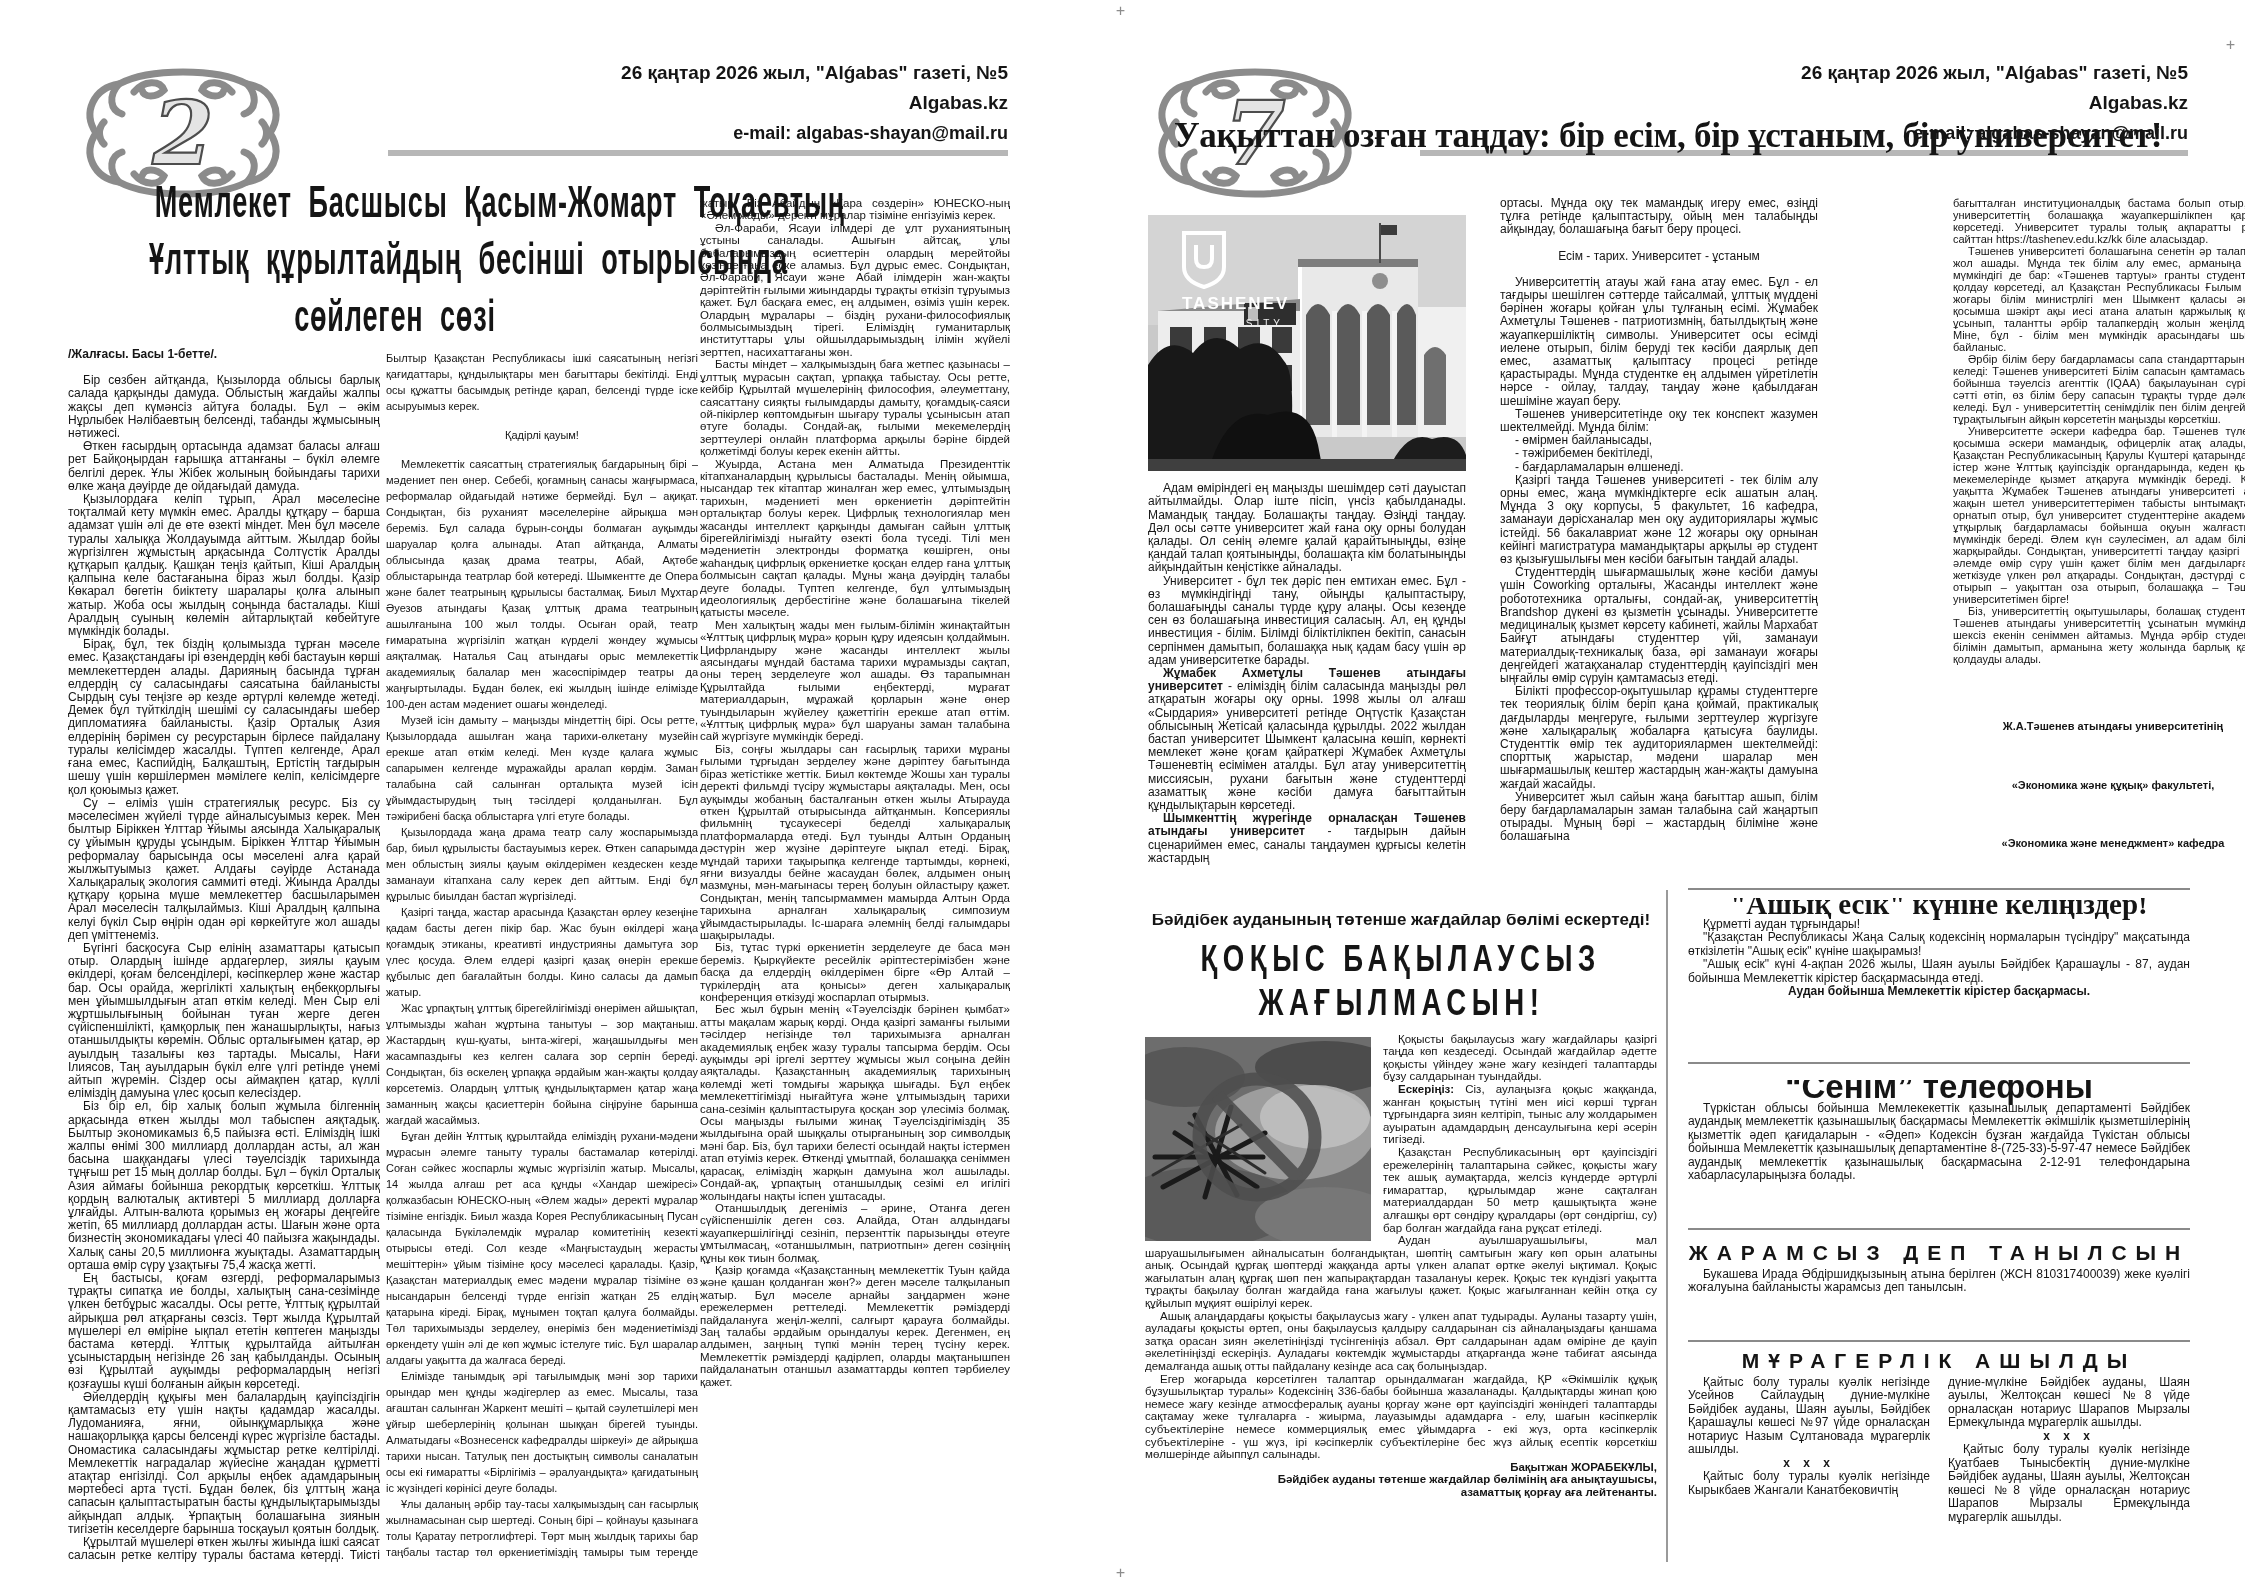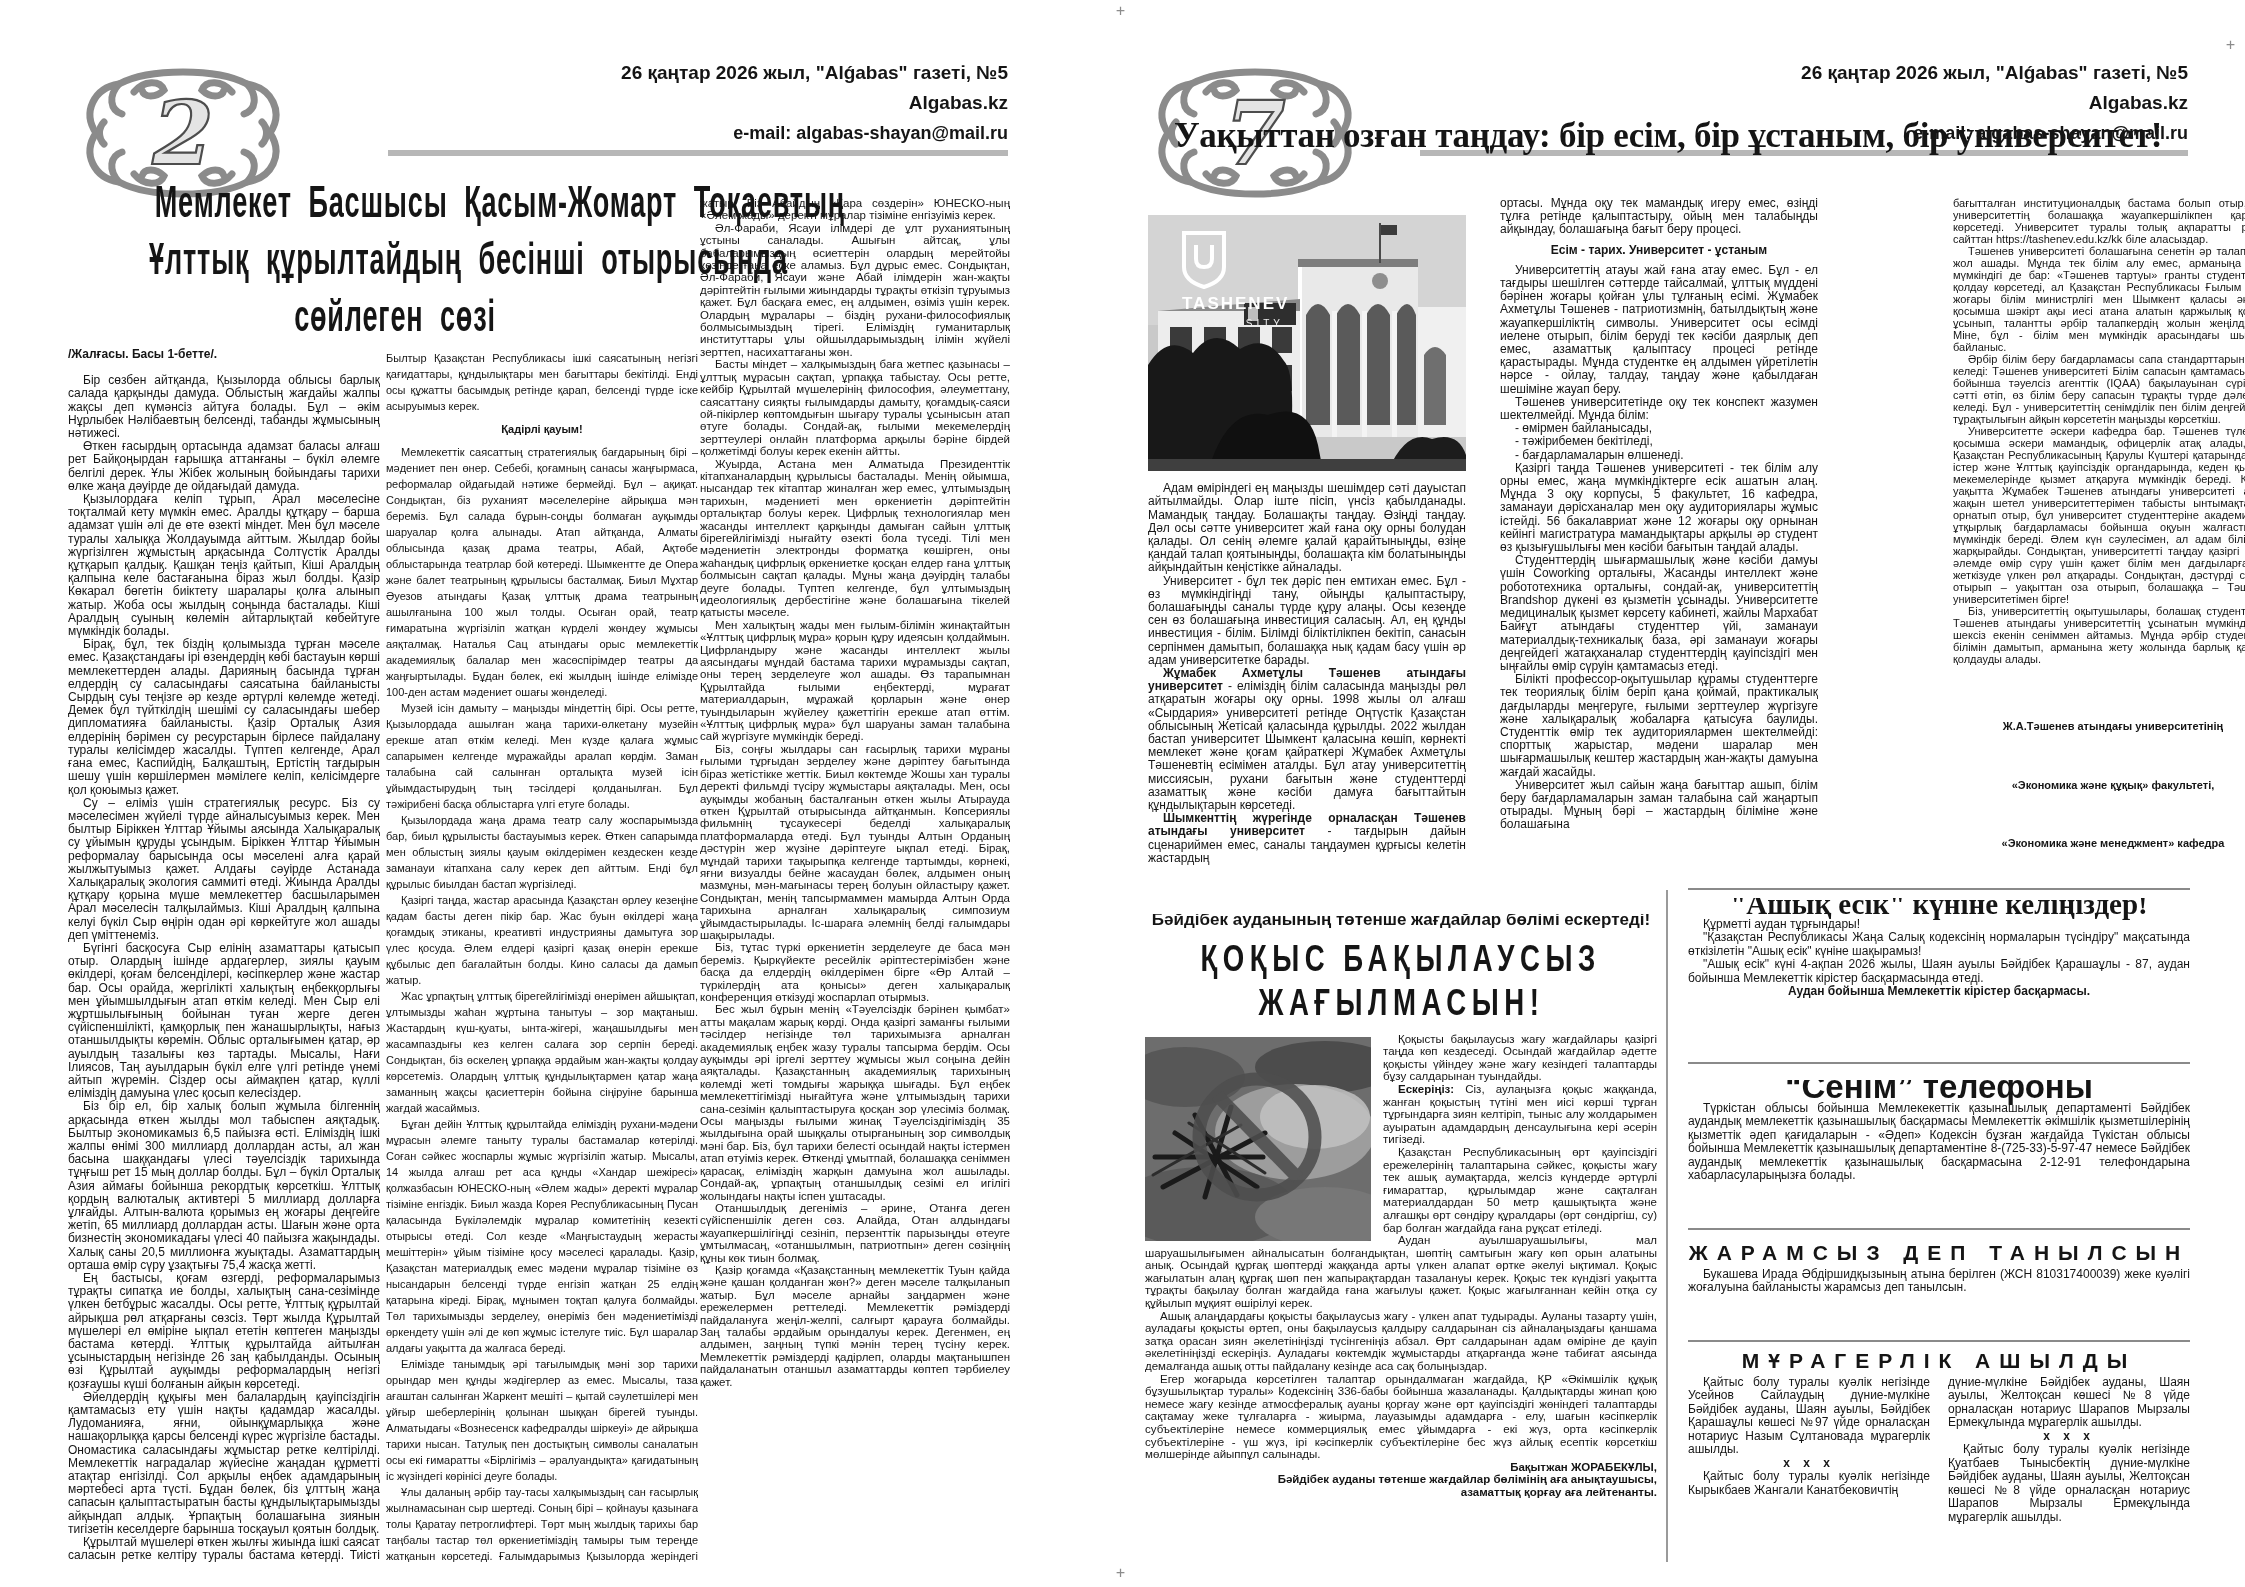--- a/index.html
+++ b/index.html
@@ -32,21 +32,21 @@
   .cl3{font-size:11.5px;line-height:12.4px;}
   .cr1{font-size:12px;line-height:13.2px;}
   .cr2{font-size:12px;line-height:13.2px;}
   .cr3{font-size:11px;line-height:12px;}
   .cfire{font-size:11.5px;line-height:12.6px;}
   .cbox{font-size:12px;line-height:13.5px;}
 
   .para{margin:0;text-indent:15px;}
   .para.noind{text-indent:0;}
   .para.lead{text-indent:0;font-weight:bold;margin-bottom:13px;}
-  .para.sub{text-indent:0;text-align:center;font-weight:bold;margin:7px 0;}
+  .para.sub{text-indent:0;text-align:center;font-weight:normal;margin:13px 0;}
   .para.bullet{text-align:left;}
   .para.sigline{text-indent:0;text-align:center;font-weight:bold;line-height:14.6px;margin-top:44px;}
   .para.sigright{text-indent:0;text-align:right;font-weight:bold;}
   .para.boldcenter{text-indent:0;text-align:center;font-weight:bold;}
   .para.xxx{text-indent:0;text-align:center;font-weight:bold;letter-spacing:5px;}
 
   
   .photo{margin:0 0 8px 0;}
 
   

